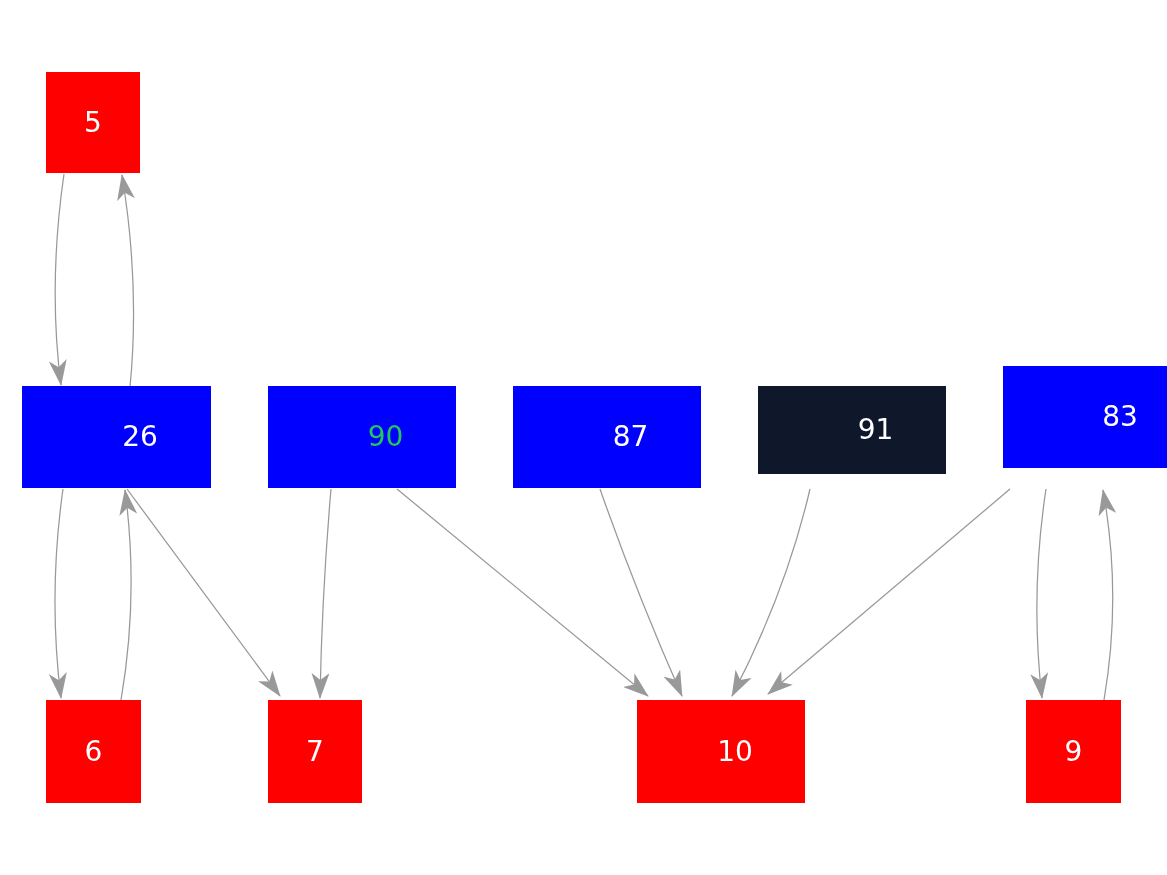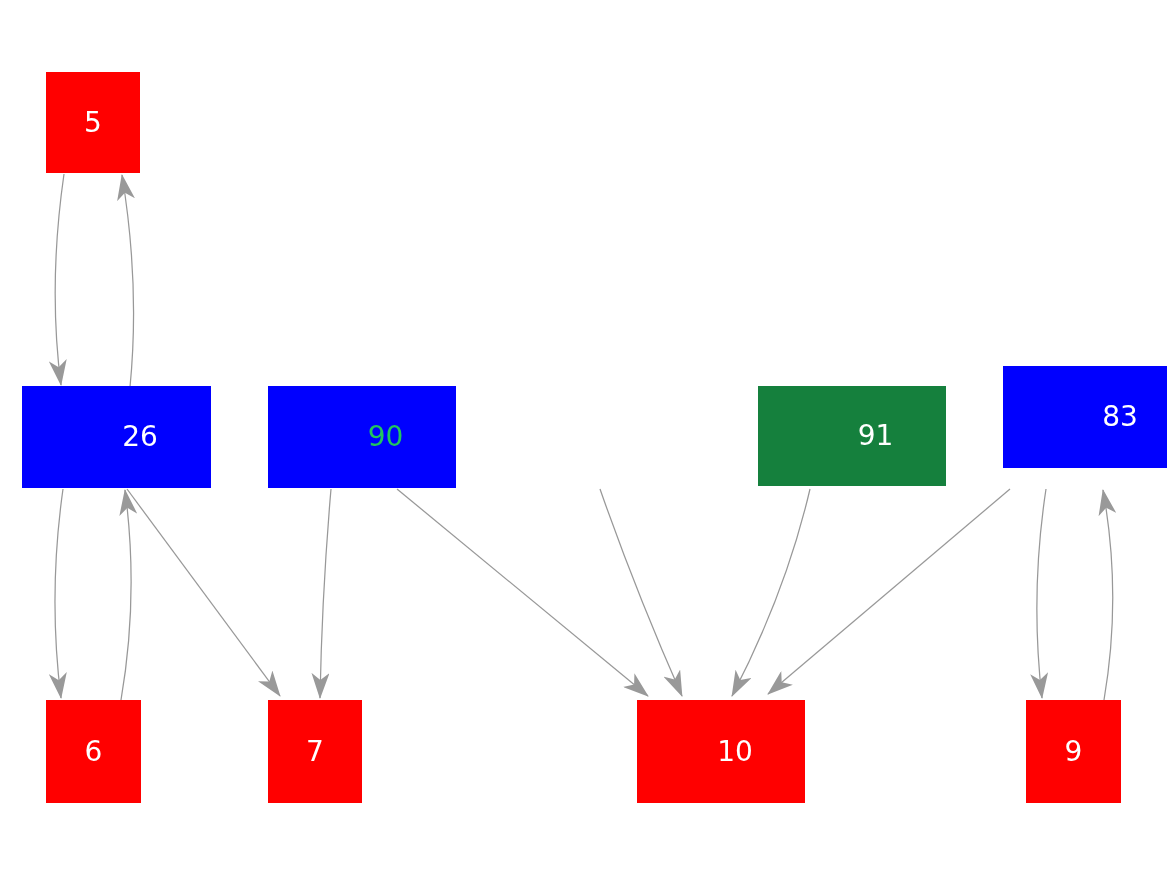--- a/index.html
+++ b/index.html
@@ -56,21 +56,24 @@
   <div id="node-holder" class="node-layer">
       <div class="node red" style="left: 46px; top: 72px; width: 94px; height: 101px; background: rgb(255, 0, 0); color: rgb(255, 255, 255);">
         <span>5</span>
       </div>
       <div class="node blue" style="left: 22px; top: 386px; width: 142px; height: 102px; background: rgb(0, 0, 255); color: rgb(255, 255, 255);">
         <span>26</span>
       </div>
       <div class="node blue" style="left: 268px; top: 386px; width: 141px; height: 102px; background: rgb(0, 0, 255); color: #22c55e;">
         <span>90</span>
       </div>
-      <div class="node blue" style="left: 758px; top: 386px; width: 141px; height: 100px; background: #15803d; color: rgb(255, 255, 255); align-items: center;">
+      <div class="node blue" style="left: 513px; top: 386px; width: 141px; height: 102px; background: rgb(0, 0, 255); color: rgb(255, 255, 255);">
+        <span>87</span>
+      </div>
+      <div class="node blue" style="left: 758px; top: 386px; width: 141px; height: 88px; background: #0f172a; color: rgb(255, 255, 255); align-items: center;">
         <span>91</span>
       </div>
       <div class="node blue" style="left: 1003px; top: 366px; width: 140px; height: 102px; background: rgb(0, 0, 255); color: rgb(255, 255, 255);">
         <span>83</span>
       </div>
       <div class="node red" style="left: 46px; top: 700px; width: 95px; height: 103px; background: rgb(255, 0, 0); color: rgb(255, 255, 255);">
         <span>6</span>
       </div>
       <div class="node red" style="left: 268px; top: 700px; width: 94px; height: 103px; background: rgb(255, 0, 0); color: rgb(255, 255, 255);">
         <span>7</span>

